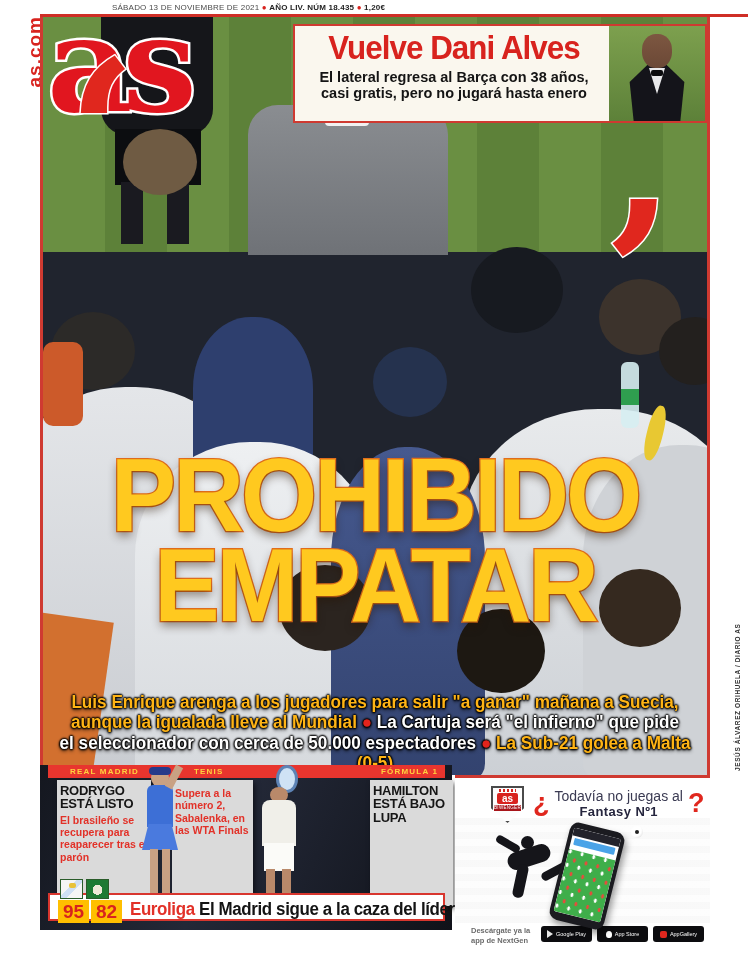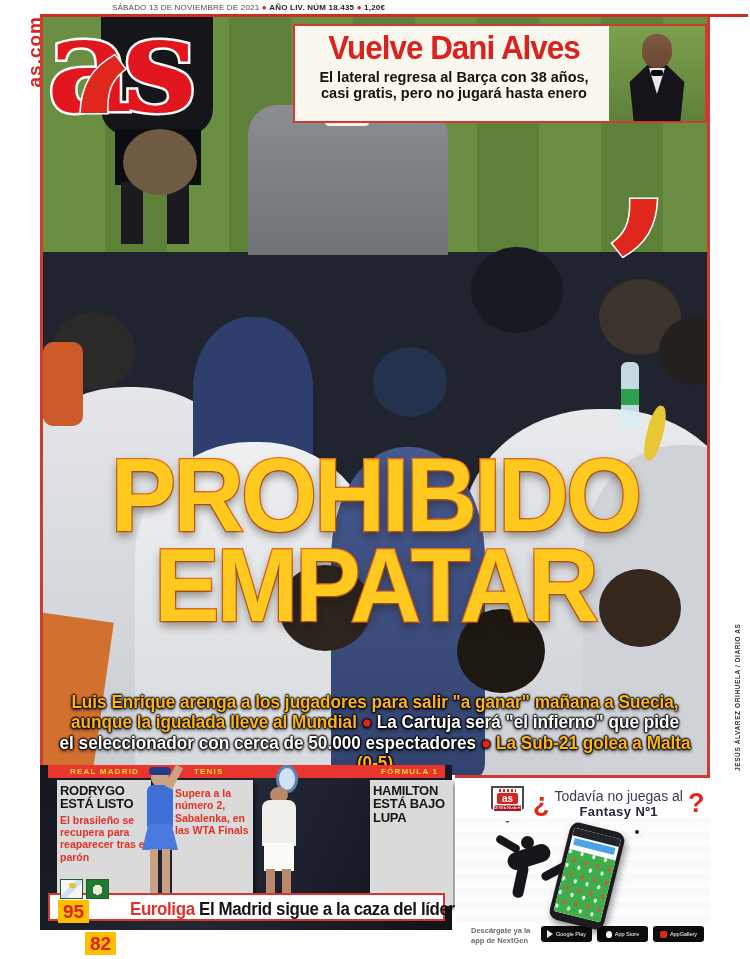--- a/index.html
+++ b/index.html
@@ -85,21 +85,21 @@
 
   
   .euro{position:absolute;left:8px;top:128px;width:397px;height:28px;background:#fff;
     border:2px solid #d8362e;box-sizing:border-box;z-index:5;}
   .crest{position:absolute;top:-16px;width:23px;height:20px;border:1px solid #2a5c2a;box-sizing:border-box;}
   .crest-rm{left:10px;background:linear-gradient(135deg,#f5f5f5 40%,#cfe0f5 40% 60%,#f5f5f5 60%),#fff;}
   .crest-rm::after{content:"";position:absolute;left:8px;top:3px;width:7px;height:5px;background:#e8c23a;border-radius:2px;}
   .crest-py{left:36px;background:radial-gradient(circle at 50% 55%,#efe9d8 0 5px,#1e7a33 5px);}
   .score{position:absolute;top:5px;width:31px;height:23px;background:#ffbf00;color:#d8231e;
     font-size:19px;font-weight:bold;text-align:center;line-height:23px;}
-  .score1{left:8px;} .score2{left:35px;margin-top:32px;}
+  .score1{left:8px;} .score2{left:41px;}
   .euro-line{position:absolute;left:80px;top:4px;width:315px;white-space:nowrap;
     font-size:18px;font-weight:bold;letter-spacing:-.4px;transform:scaleX(.94);transform-origin:left;}
   .euro-comp{color:#e23128;} .euro-head{color:#141414;}
 
   
   .ad{left:455px;top:775px;width:255px;height:180px;background:#fff;border-top:3px solid #cf3a31;
     box-sizing:border-box;z-index:9;}
   .ad-stage-bg{position:absolute;left:0;top:40px;right:0;height:105px;opacity:.35;
     background:repeating-linear-gradient(0deg,#ededed 0 7px,#f9f9f9 7px 14px);}
   .shield{position:absolute;left:36px;top:8px;width:33px;height:37px;background:#fdfdfd;

